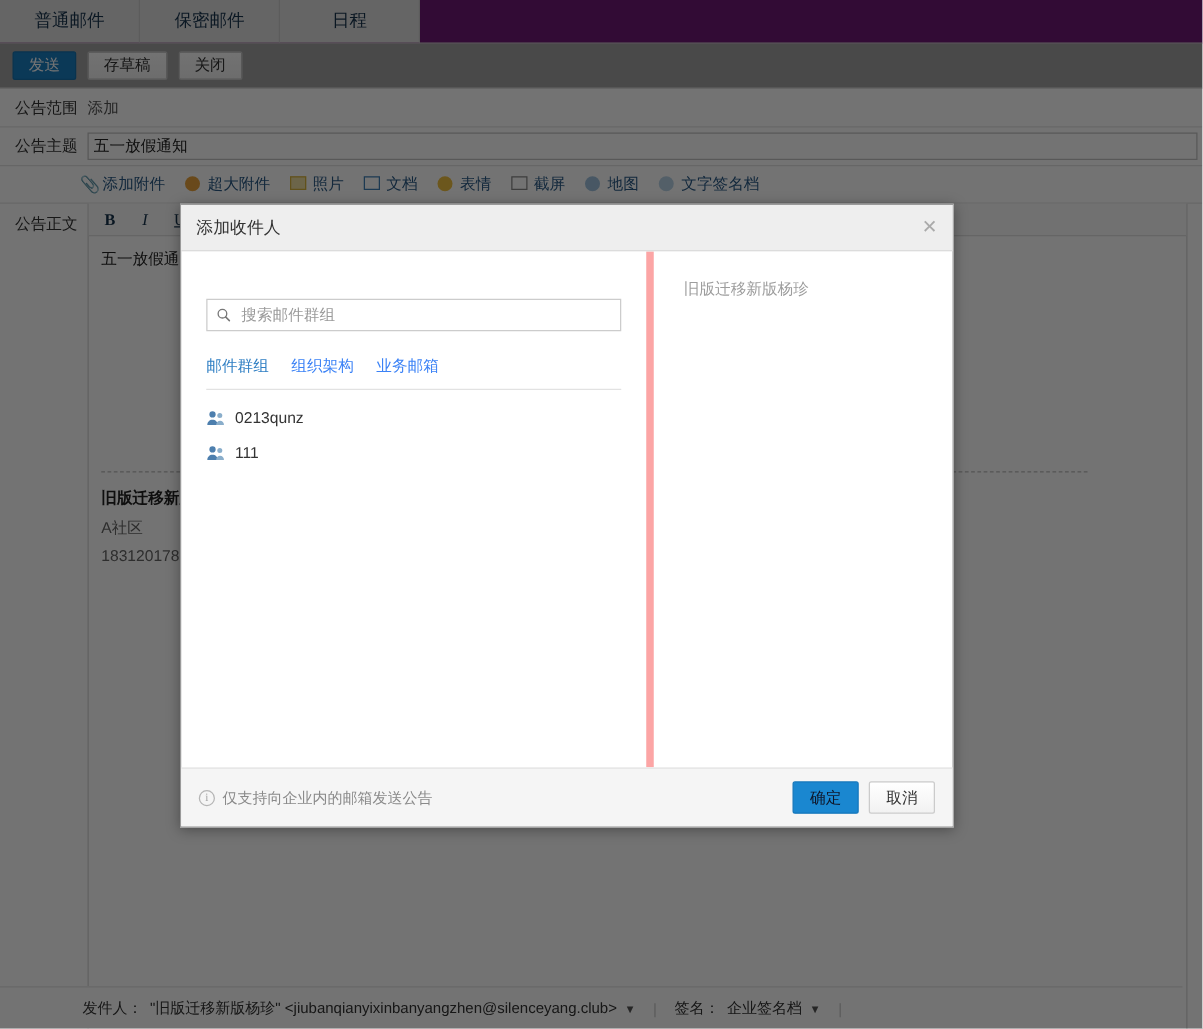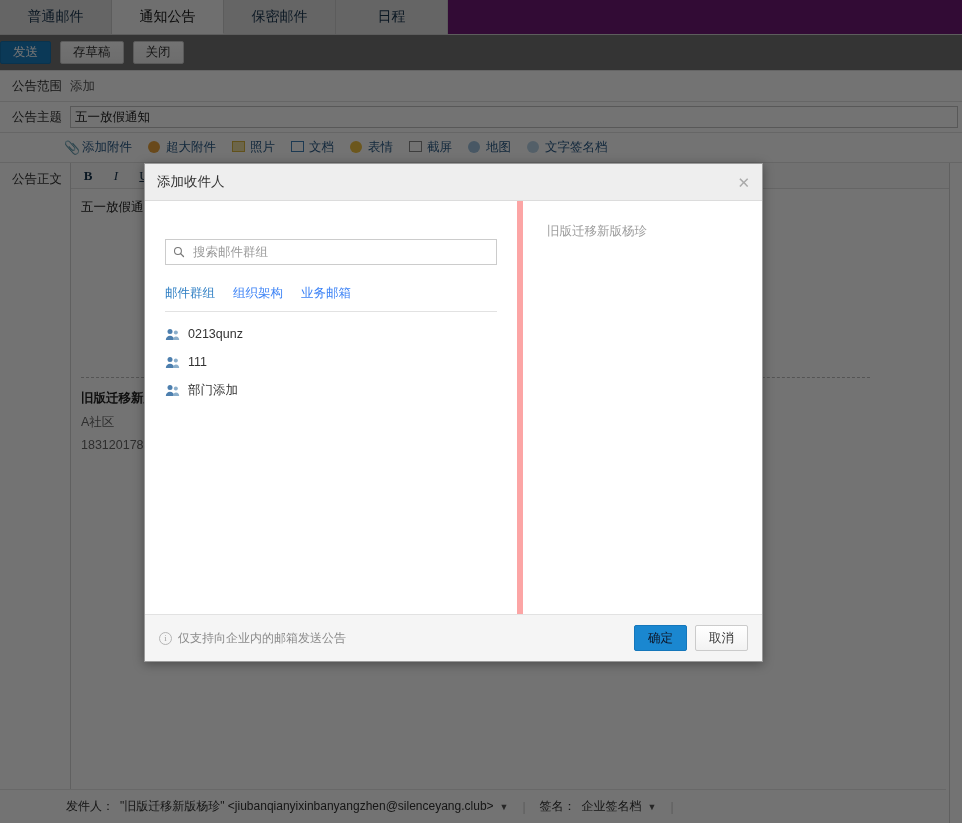--- a/index.html
+++ b/index.html
@@ -48,23 +48,24 @@
     color: #111;
     font-weight: normal;
     border-bottom: 1px solid #f7f7f7;
     position: relative; z-index: 2;
   }
 
   
   .btnbar {
     position: absolute; top: 35px; left: 0; right: 0;
     height: 36px;
-    background: #737373;
+    background: #a3a3a3;
     border-bottom: 1px solid #e0e0e0;
     display: flex; align-items: center;
+    padding-left: 10px;
     gap: 9px;
   }
   .btn {
     height: 23px;
     padding: 0 12px;
     font-size: 12.5px;
     display: flex; align-items: center; justify-content: center;
     border-radius: 2px;
     border: 1px solid #c8c8c8;
     background: linear-gradient(#fefefe, #f0f0f0);
@@ -340,23 +341,20 @@
 <body>
 
 <div id="app">
 
   <div class="page">
 
     <div class="tabstrip">
       <div class="tab">
         <span>普通邮件</span>
       </div>
-      <div class="tab active">
-        <span>通知公告</span>
-      </div>
       <div class="tab">
         <span>保密邮件</span>
       </div>
       <div class="tab">
         <span>日程</span>
       </div>
     </div>
 
     <div class="btnbar">
       <div class="btn primary">发送</div>
@@ -489,29 +487,20 @@
           </div>
           <div class="grow">
             <svg class="people-ico" viewBox="0 0 18 15">
               <circle cx="6" cy="4" r="3" fill="#4d7fae"></circle>
               <path d="M1 14c0-3 2.2-5 5-5s5 2 5 5z" fill="#4d7fae"></path>
               <circle cx="13" cy="5" r="2.4" fill="#8aaecb"></circle>
               <path d="M9.5 14c0-2.4 1.7-4.1 3.8-4.1S17 11.6 17 14z" fill="#8aaecb"></path>
             </svg>
             <span>111</span>
           </div>
-          <div class="grow">
-            <svg class="people-ico" viewBox="0 0 18 15">
-              <circle cx="6" cy="4" r="3" fill="#4d7fae"></circle>
-              <path d="M1 14c0-3 2.2-5 5-5s5 2 5 5z" fill="#4d7fae"></path>
-              <circle cx="13" cy="5" r="2.4" fill="#8aaecb"></circle>
-              <path d="M9.5 14c0-2.4 1.7-4.1 3.8-4.1S17 11.6 17 14z" fill="#8aaecb"></path>
-            </svg>
-            <span>部门添加</span>
-          </div>
         </div>
 
       </div>
 
       <div class="m-right">
         <div class="selected-label">旧版迁移新版杨珍</div>
       </div>
 
     </div>
 

